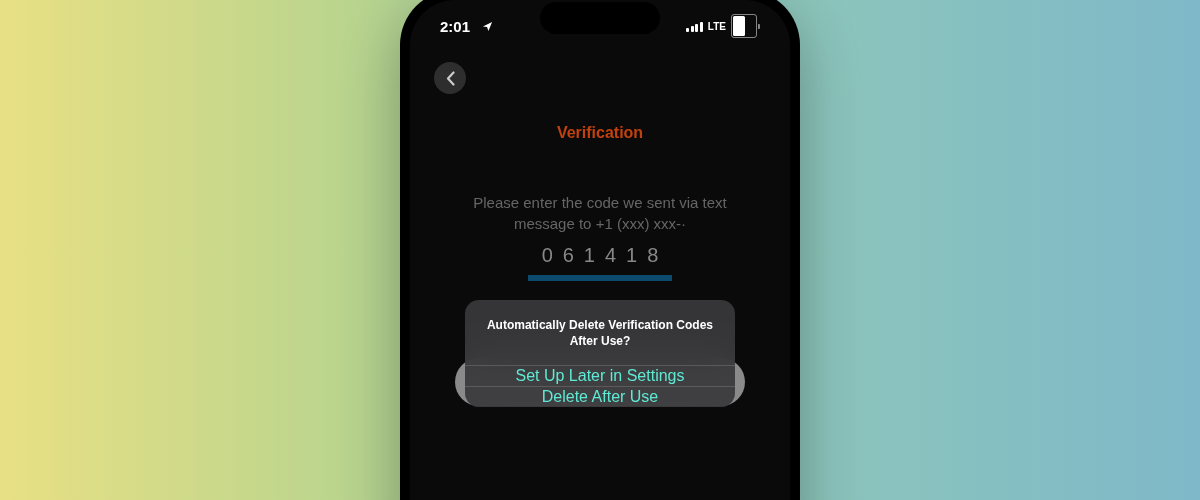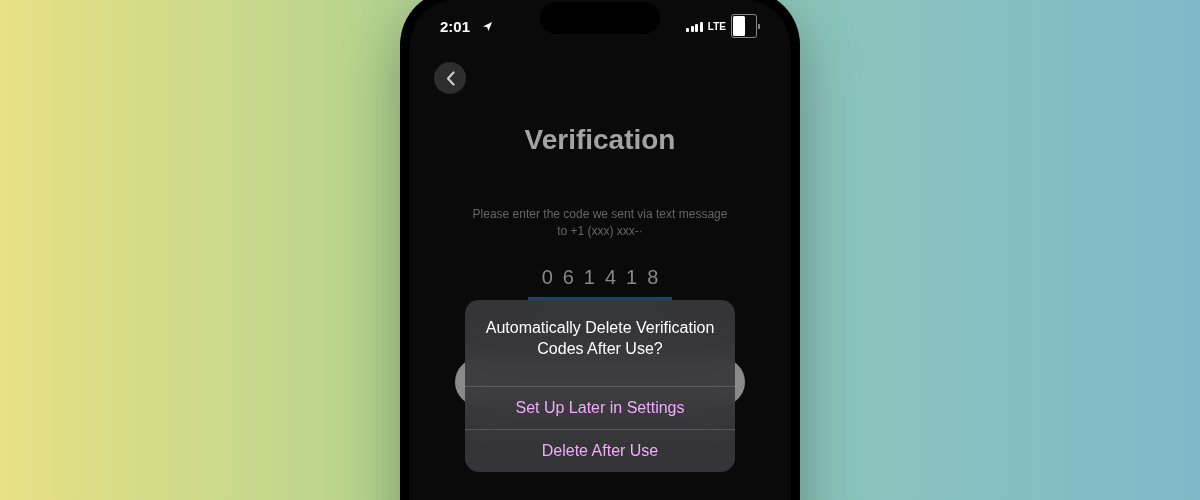--- a/index.html
+++ b/index.html
@@ -130,30 +130,30 @@
       justify-content: center;
       margin: 18px 0 0 24px;
       color: #ccc;
     }
     .content {
       padding: 30px 40px 0 40px;
       text-align: center;
       position: relative;
     }
     .page-title {
-      color: #a3a3a3;
-      font-size: 28px;
+      color: #c2410c;
+      font-size: 16px;
       font-weight: 600;
       margin-bottom: 50px;
     }
     .instruction {
       color: #666;
-      font-size: 12px;
+      font-size: 15px;
       line-height: 1.4;
-      margin-bottom: 26px;
+      margin-bottom: 10px;
       padding: 0 20px;
     }
     .code-input-wrapper {
       display: flex;
       justify-content: center;
     }
     .code-input {
       color: #888;
       font-size: 20px;
       letter-spacing: 10px;
@@ -181,35 +181,35 @@
       backdrop-filter: blur(20px);
       border-radius: 14px;
       overflow: hidden;
     }
     .dialog-header {
       padding: 18px 16px 16px 16px;
       text-align: center;
     }
     .dialog-title {
       color: #fff;
-      font-size: 16px;
-      font-weight: 400;
+      font-size: 12px;
+      font-weight: 700;
       line-height: 1.3;
-      margin-bottom: 10px;
+      margin-bottom: 0;
     }
     .dialog-subtitle {
       color: #ddd;
       font-size: 12px;
       line-height: 1.3;
     }
     .dialog-button {
       border-top: 0.5px solid rgba(120,120,120,0.5);
       text-align: center;
-      padding: 12px;
-      color: #f0abfc;
+      padding: 1px;
+      color: #5eead4;
       font-size: 16px;
     }
     .location-icon {
       display: inline-block;
     }
   </style>
 </head>
 <body>
 
 <div class="phone-frame">

